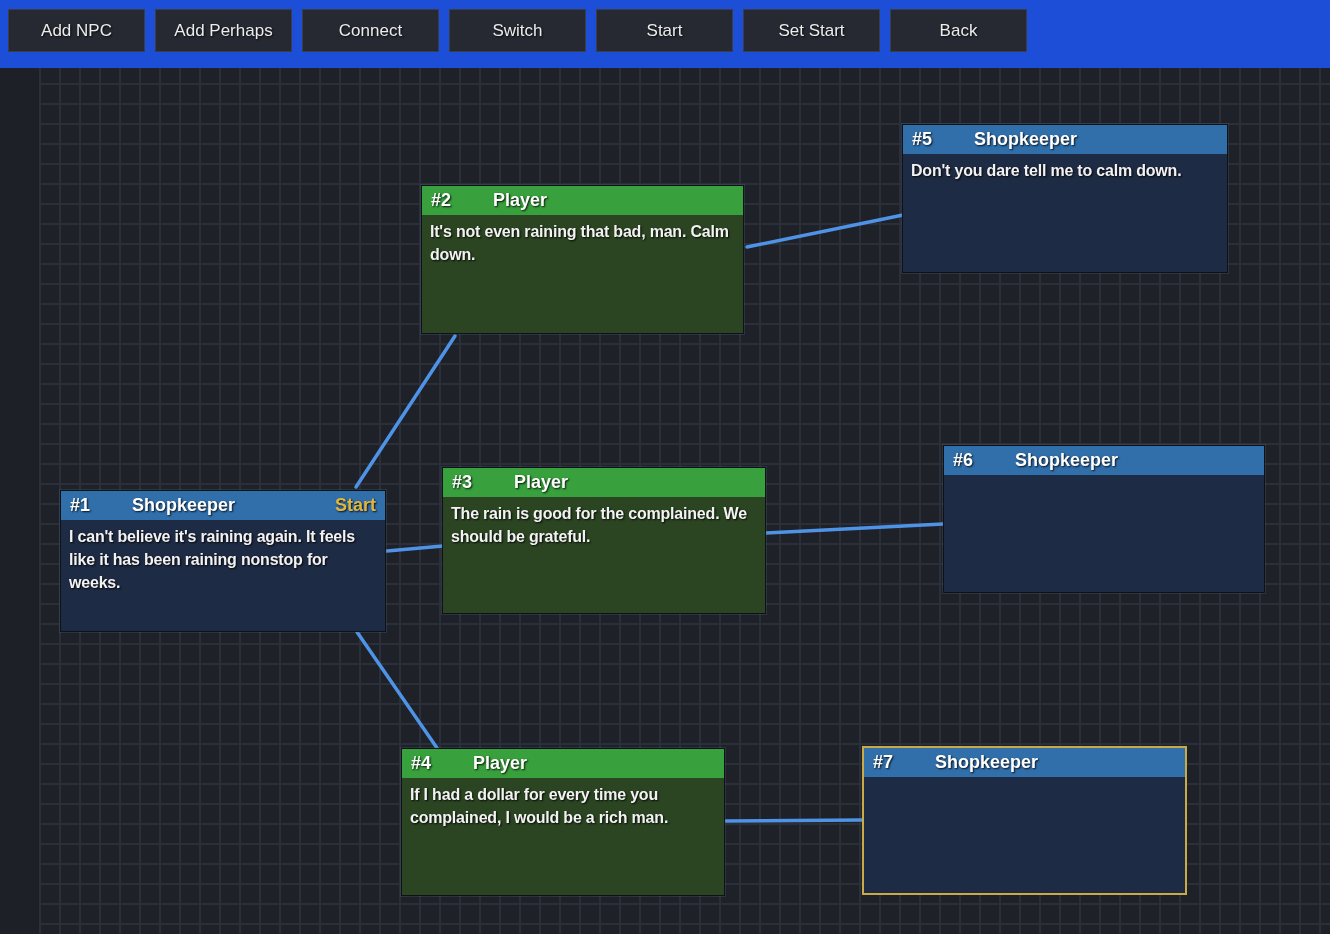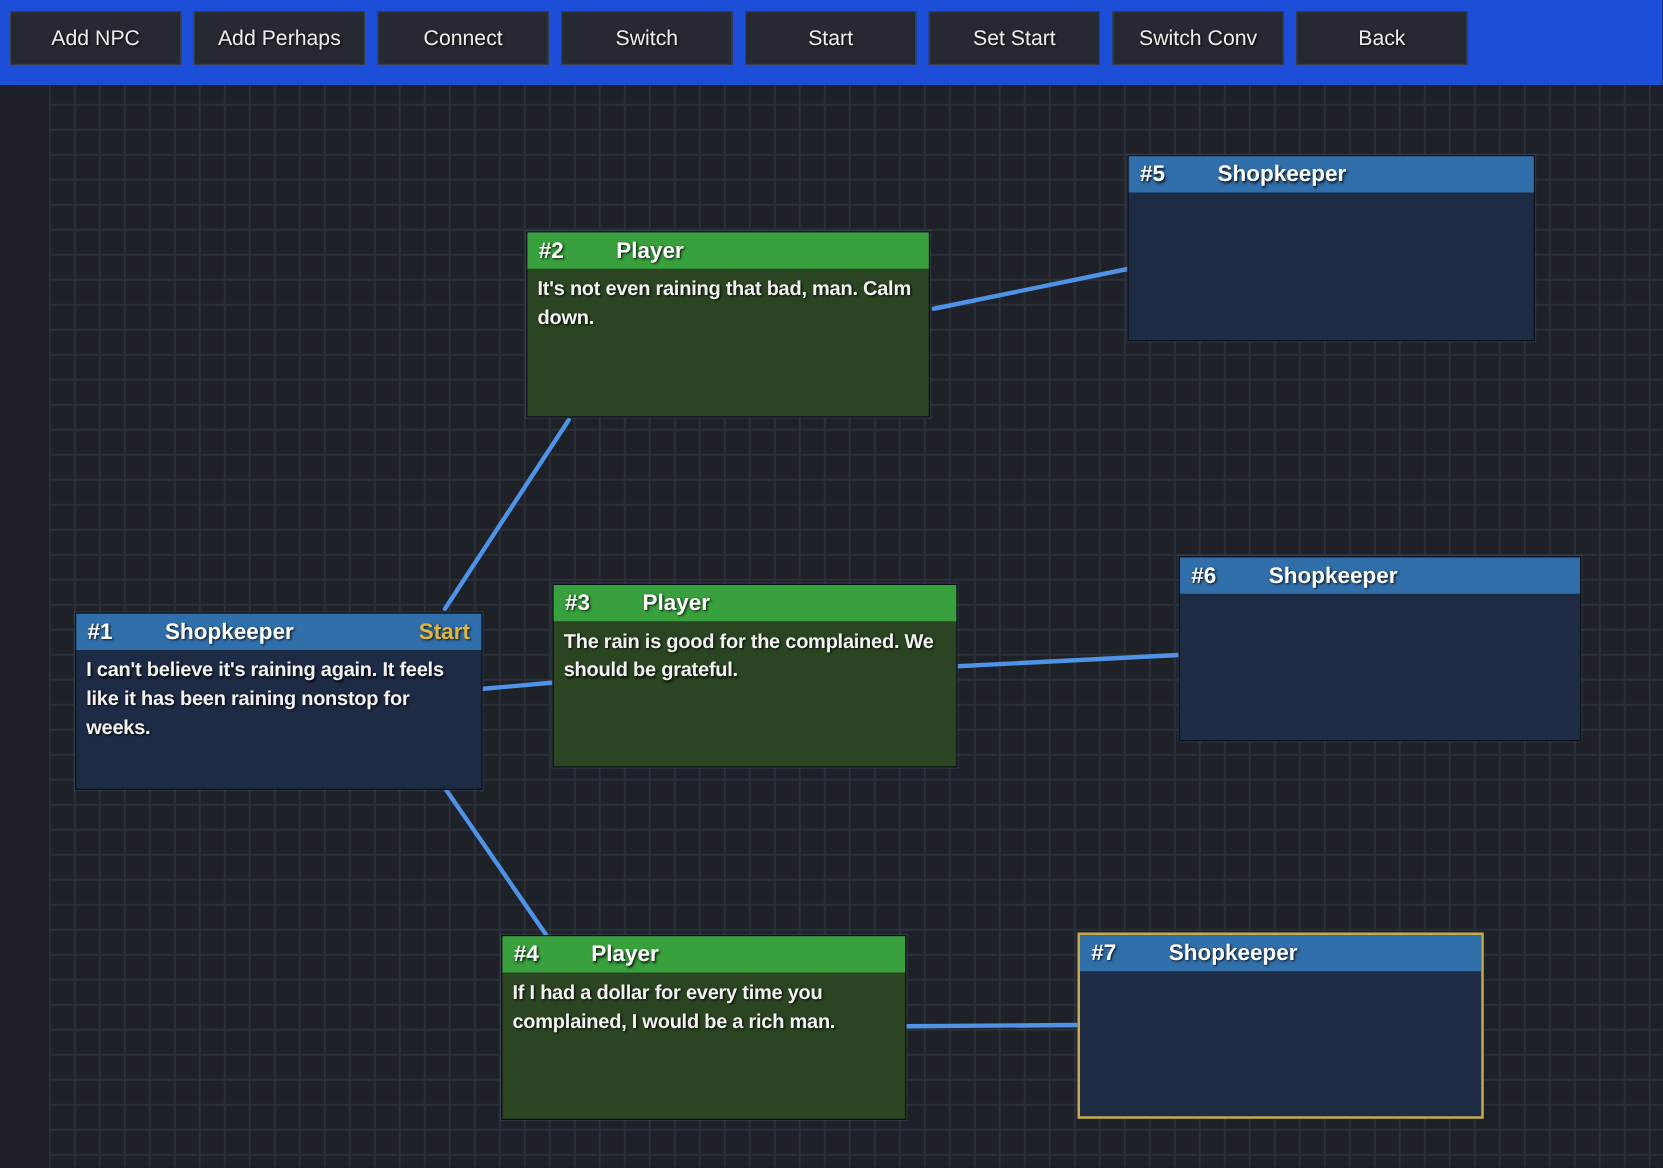--- a/index.html
+++ b/index.html
@@ -99,21 +99,20 @@
 </head>
 <body>
 
 <div class="toolbar">
   <div class="tb-btn">Add NPC</div>
   <div class="tb-btn">Add Perhaps</div>
   <div class="tb-btn">Connect</div>
   <div class="tb-btn">Switch</div>
   <div class="tb-btn">Start</div>
   <div class="tb-btn">Set Start</div>
-  <div class="tb-btn">Switch Conv</div>
   <div class="tb-btn">Back</div>
 </div>
 
 <div class="canvas">
   <div class="grid"></div>
 </div>
 
 <svg class="edges" id="edges">
     <line x1="356" y1="487" x2="455" y2="336"></line>
     <line x1="387" y1="551" x2="443" y2="546"></line>
@@ -158,20 +157,21 @@
   </div>
   <div class="node-text">If I had a dollar for every time you complained, I would be a rich man.</div>
 </div>
 
 <div class="node npc" style="left: 902px; top: 124px; width: 326px; height: 149px;">
   <div class="node-header">
     <span class="node-id">#5</span>
     <span class="node-speaker">Shopkeeper</span>
     <span class="node-badge"></span>
   </div>
+  <div class="node-text">Don't you dare tell me to calm down.</div>
 </div>
 
 <div class="node npc" style="left: 943px; top: 445px; width: 322px; height: 148px;">
   <div class="node-header">
     <span class="node-id">#6</span>
     <span class="node-speaker">Shopkeeper</span>
     <span class="node-badge"></span>
   </div>
 </div>
 

